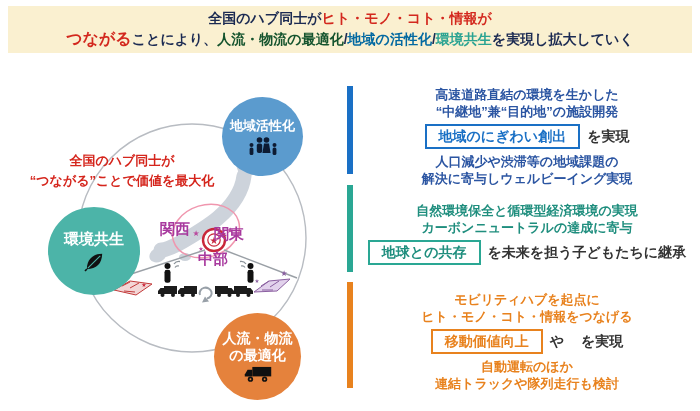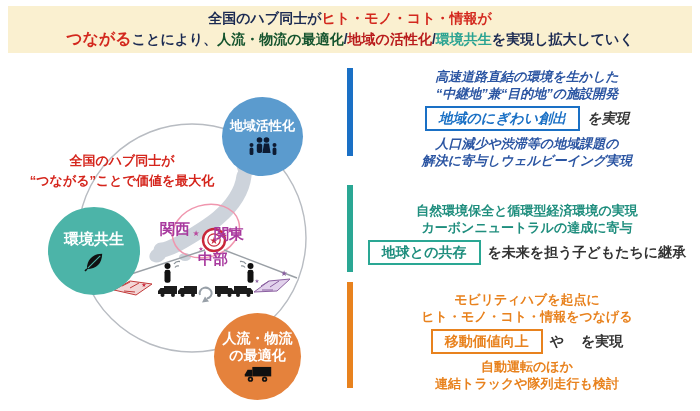--- a/index.html
+++ b/index.html
@@ -7,21 +7,21 @@
          font-family:"Liberation Sans","DejaVu Sans",sans-serif;font-weight:700;}
 
   
   .banner{position:absolute;left:8px;top:6px;width:684px;height:47px;background:#faf0d0;
           display:flex;flex-direction:column;align-items:center;justify-content:center;
           line-height:1.4;z-index:4;}
   .banner .bl{font-size:14px;color:#1b2a52;white-space:nowrap;}
   .t-red{color:#d3281e;}
   .t-red-big{color:#d3281e;font-size:16px;}
   .t-orange{color:#14532d;}
-  .t-blue{color:#b91c1c;}
+  .t-blue{color:#0369a1;}
   .t-teal{color:#2aa392;}
   .t-dark{color:#1b2a52;}
 
   
   .shapes{position:absolute;left:0;top:0;z-index:1;}
   .headline{position:absolute;left:20px;top:151px;width:204px;text-align:center;
             color:#d5251c;font-size:13px;line-height:1.55;z-index:3;}
   .bubble{position:absolute;border-radius:50%;display:flex;flex-direction:column;
           align-items:center;justify-content:center;color:#fff;text-align:center;z-index:3;}
   .bubble-region{left:222px;top:97px;width:81px;height:79px;background:#5b9bce;font-size:13px;}
@@ -33,21 +33,21 @@
   .lbl-kanto{left:214px;top:225px;}
   .lbl-chubu{left:198px;top:250px;}
 
   
   .panel{position:absolute;left:347px;width:348px;display:flex;z-index:4;}
   .panel .bar{width:6px;flex:none;}
   .panel .content{flex:1;text-align:center;font-size:13px;line-height:17px;padding-left:6px;}
   .boxrow{margin:4px 0;display:flex;align-items:center;justify-content:center;gap:7px;}
   .tag{display:inline-block;border:2px solid;padding:2px 12px;font-size:14px;background:#fff;white-space:nowrap;}
   .suffix{color:#333;font-size:14px;white-space:nowrap;}
-  .panel-region{top:68px;font-style:italic;}
+  .panel-region{top:86px;}
   .panel-region .bar{height:88px;background:#1a70c5;}
   .panel-region .content{color:#2b55a2;}
   .panel-region .tag{color:#1a70c5;border-color:#1a70c5;}
   .panel-env{top:185px;}
   .panel-env .bar{height:87px;background:#2aa794;}
   .panel-env .content{color:#1f8e7e;padding-top:17px;}
   .panel-env .tag{color:#1f8e7e;border-color:#2aa794;}
   .panel-mobility{top:282px;}
   .panel-mobility .bar{height:106px;background:#e8821e;}
   .panel-mobility .content{color:#e8821e;padding-top:9px;}

